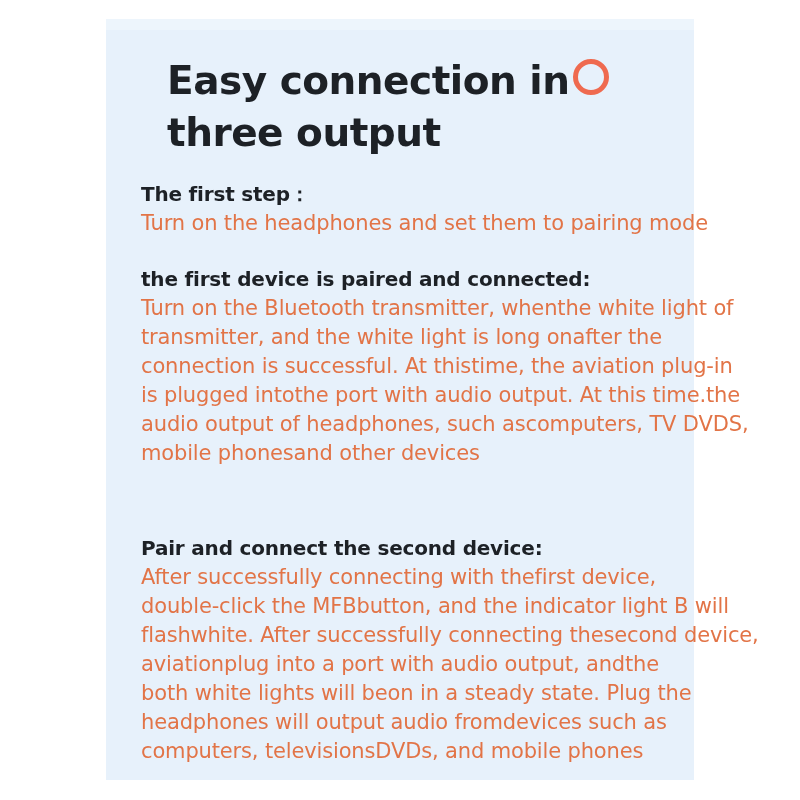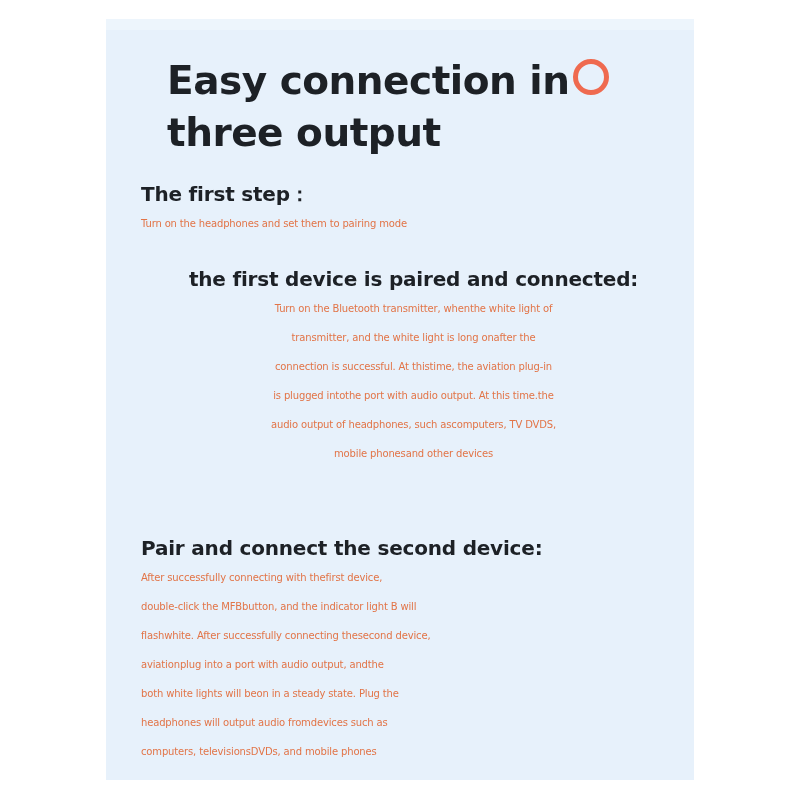--- a/index.html
+++ b/index.html
@@ -22,41 +22,41 @@
   .title-circle {
     display: inline-block; width: 26px; height: 26px; border: 5px solid #ef6a4f;
     border-radius: 50%; vertical-align: -1px; margin-left: 4px;
   }
   .section { position: absolute; left: 35px; width: 545px; }
   .heading {
     font-family: "DejaVu Sans", sans-serif; font-weight: bold; font-size: 20px;
     line-height: 30px; color: #1d2126; letter-spacing: -0.2px; white-space: nowrap;
   }
   .body-line {
-    font-family: "DejaVu Sans", sans-serif; font-size: 10px; line-height: 29px;
+    font-family: "DejaVu Sans", sans-serif; font-size: 21px; line-height: 29px;
     color: #e27447; white-space: nowrap; letter-spacing: -0.15px;
   }
 </style>
 </head>
 <body>
 
 <div class="panel">
   <div class="panel-topband"></div>
 
   <div class="title">
     <span>Easy connection in</span><span class="title-circle"></span><br>
     <span>three output</span>
   </div>
 
   <div class="section" style="top:160px;">
     <div class="heading">The first step：</div>
     <div class="body-line">Turn on the headphones and set them to pairing mode</div>
   </div>
 
-  <div class="section" style="top:245px;text-align:center;">
+  <div class="section" style="top:245px;">
     <div class="heading">the first device is paired and connected:</div>
     <div class="body-line">Turn on the Bluetooth transmitter, whenthe white light of</div>
     <div class="body-line">transmitter, and the white light is long onafter the</div>
     <div class="body-line">connection is successful. At thistime, the aviation plug-in</div>
     <div class="body-line">is plugged intothe port with audio output. At this time.the</div>
     <div class="body-line">audio output of headphones, such ascomputers, TV DVDS,</div>
     <div class="body-line">mobile phonesand other devices</div>
   </div>
 
   <div class="section" style="top:514px;">

